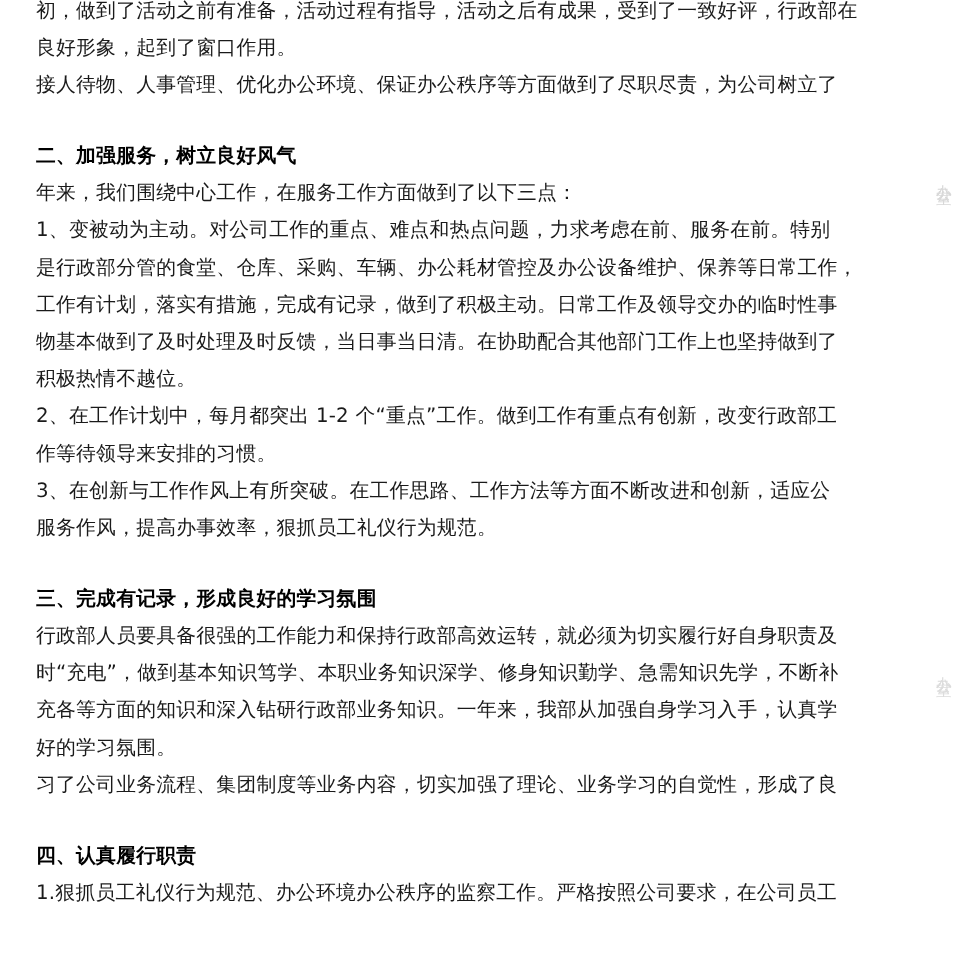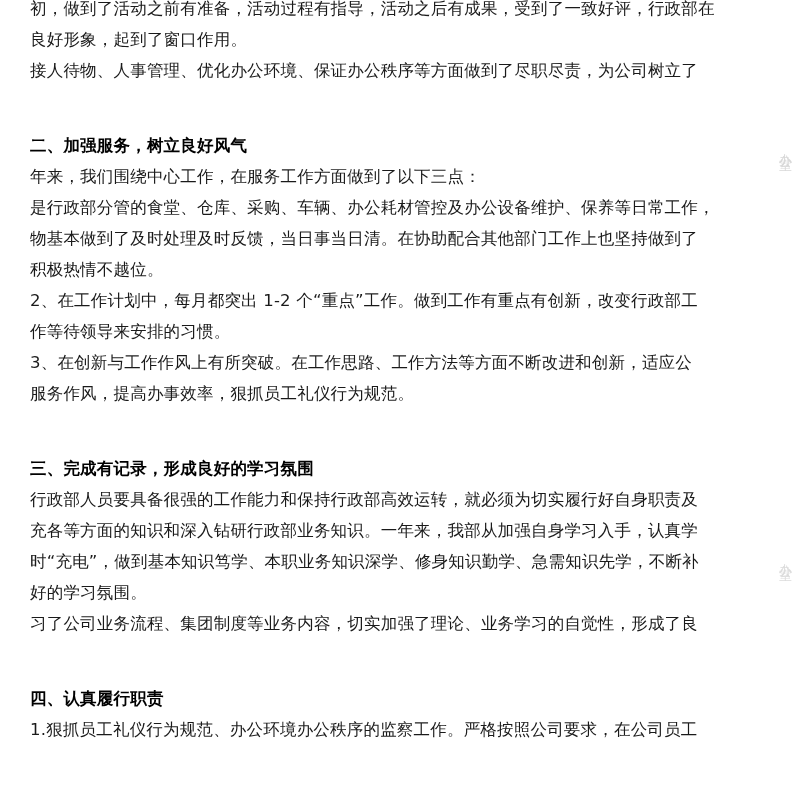--- a/index.html
+++ b/index.html
@@ -32,21 +32,20 @@
     text-align: justify;
     text-justify: inter-ideograph;
     letter-spacing: 0.2px;
   }
   p.clipped-top {
     margin-top: -7px;
   }
   p.heading {
     font-weight: bold;
     color: #000000;
-    margin-top: 16px;
   }
   .gap {
     height: 28px;
   }
   .watermark {
     position: absolute;
     right: 6px;
     top: 150px;
     font-size: 13px;
     color: #d8d8d8;
@@ -80,34 +79,36 @@
 
   <div class="doc-body">
     <p class="clipped-top">初，做到了活动之前有准备，活动过程有指导，活动之后有成果，受到了一致好评，行政部在</p>
     <p>良好形象，起到了窗口作用。</p>
     <p>接人待物、人事管理、优化办公环境、保证办公秩序等方面做到了尽职尽责，为公司树立了</p>
 
     <div class="gap"></div>
 
     <p class="heading">二、加强服务，树立良好风气</p>
     <p>年来，我们围绕中心工作，在服务工作方面做到了以下三点：</p>
+    <p>1、变被动为主动。对公司工作的重点、难点和热点问题，力求考虑在前、服务在前。特别</p>
     <p>是行政部分管的食堂、仓库、采购、车辆、办公耗材管控及办公设备维护、保养等日常工作，</p>
+    <p>工作有计划，落实有措施，完成有记录，做到了积极主动。日常工作及领导交办的临时性事</p>
     <p>物基本做到了及时处理及时反馈，当日事当日清。在协助配合其他部门工作上也坚持做到了</p>
     <p>积极热情不越位。</p>
     <p>2、在工作计划中，每月都突出 1-2 个“重点”工作。做到工作有重点有创新，改变行政部工</p>
     <p>作等待领导来安排的习惯。</p>
     <p>3、在创新与工作作风上有所突破。在工作思路、工作方法等方面不断改进和创新，适应公</p>
     <p>服务作风，提高办事效率，狠抓员工礼仪行为规范。</p>
 
     <div class="gap"></div>
 
     <p class="heading">三、完成有记录，形成良好的学习氛围</p>
     <p>行政部人员要具备很强的工作能力和保持行政部高效运转，就必须为切实履行好自身职责及</p>
+    <p>时“充电”，做到基本知识笃学、本职业务知识深学、修身知识勤学、急需知识先学，不断补</p>
     <p>充各等方面的知识和深入钻研行政部业务知识。一年来，我部从加强自身学习入手，认真学</p>
-    <p>时“充电”，做到基本知识笃学、本职业务知识深学、修身知识勤学、急需知识先学，不断补</p>
     <p>好的学习氛围。</p>
     <p>习了公司业务流程、集团制度等业务内容，切实加强了理论、业务学习的自觉性，形成了良</p>
 
     <div class="gap"></div>
 
     <p class="heading">四、认真履行职责</p>
     <p>1.狠抓员工礼仪行为规范、办公环境办公秩序的监察工作。严格按照公司要求，在公司员工</p>
 
   </div>
 

